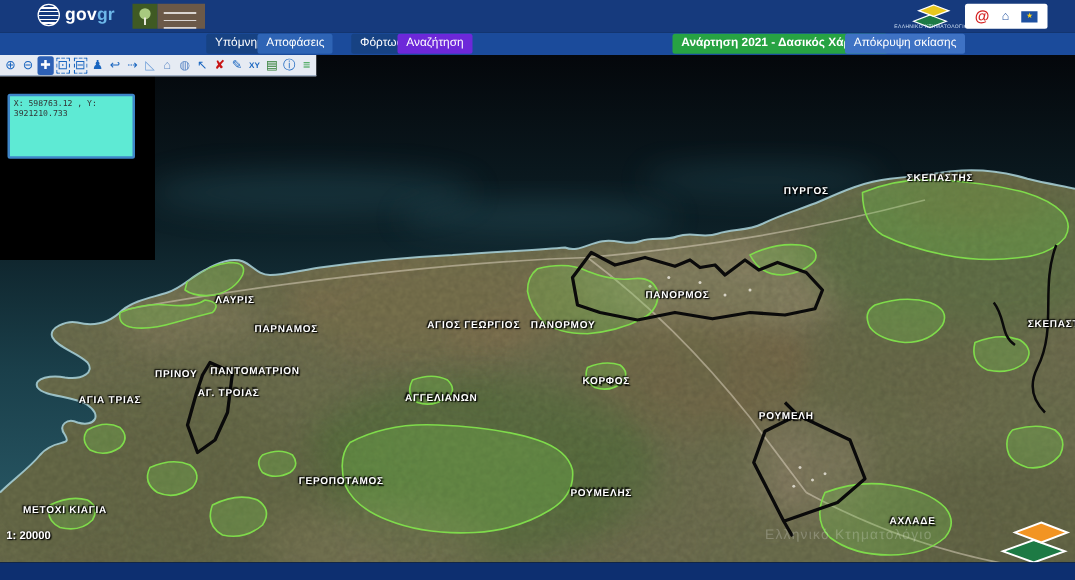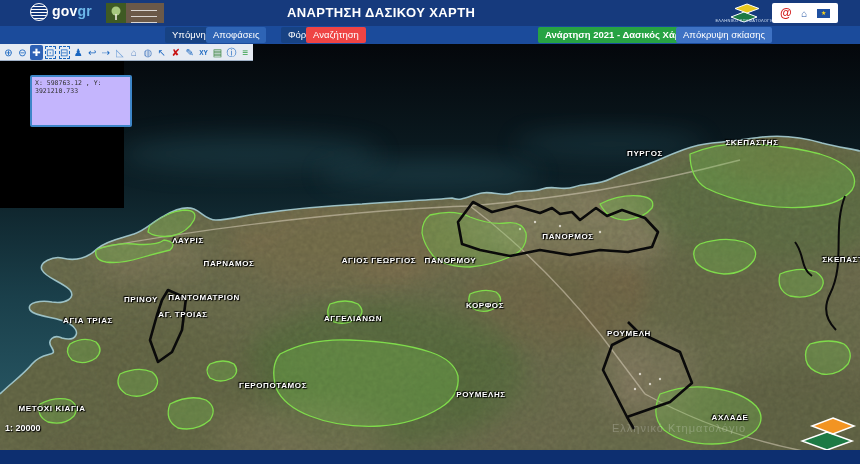--- a/index.html
+++ b/index.html
@@ -25,21 +25,21 @@
   .at{color:#d41f1f;font-weight:bold;font-size:12px;}
   .building{color:#1e50a0;font-size:10px;}
   .euflag{width:13px;height:9px;background:#1e50a0;color:#ffd617;font-size:6px;line-height:9px;text-align:center;}
   
   .menubar{position:absolute;left:0;top:26px;width:860px;height:18px;background:#1b4b9b;z-index:30;}
   .mbtn{position:absolute;top:1px;height:16px;line-height:16px;padding:0 7px;color:#fff;font-size:9.5px;
         border-radius:2px;cursor:pointer;white-space:nowrap;}
   .b-legend{left:165px;background:#174283;}
   .b-decisions{left:206px;background:#2e64b5;}
   .b-load{left:281px;background:#174283;}
-  .b-search{left:306px;background:#ef4444;}
+  .b-search{left:318px;background:#6d28d9;}
   .b-layer{left:538px;background:#27a343;font-weight:bold;}
   .b-shading{left:676px;background:#3e72c4;}
   
   .toolbar{position:absolute;left:0;top:44px;width:253px;height:17px;background:#e6ebf3;
            border-bottom:1px solid #9fb0c6;z-index:25;display:flex;align-items:center;padding-left:2px;box-sizing:border-box;}
   .tool{width:13px;height:15px;line-height:15px;text-align:center;font-size:10px;cursor:pointer;margin-right:1px;
         border-radius:2px;user-select:none;}
   .tool.small{font-size:6.5px;font-weight:bold;}
   .tool.active{background:#2e61b5;color:#fff !important;}
   .tool.boxed{outline:1px dashed #1a66c0;outline-offset:-2px;}
@@ -47,22 +47,22 @@
   .map-wrap{position:absolute;left:0;top:44px;width:860px;height:406px;overflow:hidden;background:#05080c;}
   .map-label{position:absolute;transform:translate(-50%,-50%);color:#fff;font-weight:bold;font-size:8px;
              letter-spacing:.6px;white-space:pre;z-index:10;
              text-shadow:0 0 2px #000,1px 1px 1px #000,-1px -1px 1px #000;}
   .scale-label{position:absolute;left:5px;top:379px;color:#fff;font-weight:bold;font-size:9px;z-index:11;
              text-shadow:0 0 2px #000,1px 1px 1px #000;}
   .watermark{position:absolute;left:612px;top:378px;color:rgba(255,255,255,.22);font-size:11px;
              letter-spacing:1px;z-index:11;white-space:nowrap;}
   .ktima-wm{position:absolute;left:800px;top:372px;z-index:12;}
   
-  .coord-panel{position:absolute;left:6px;top:75px;width:102px;height:52px;background:#c4b5fd;
-               border:2px solid #3e86c8;border-radius:2px;z-index:28;box-sizing:border-box;margin-left:24px;}
+  .coord-panel{position:absolute;left:6px;top:75px;width:102px;height:52px;background:#5eead4;
+               border:2px solid #3e86c8;border-radius:2px;z-index:28;box-sizing:border-box;}
   .coord-text{font-size:6.5px;color:#333;padding:2px 3px;font-family:"DejaVu Sans Mono",monospace;}
   
   .bottom-bar{position:absolute;left:0;top:450px;width:860px;height:14px;background:#0d2f70;z-index:30;}
 </style>
 </head>
 <body>
 
 <div class="app">
 
   <div class="map-wrap">
@@ -171,21 +171,21 @@
         <path d="M168,246 L186,254 L182,286 L172,308 L158,318 L150,296 L157,271 L162,256 Z"></path>
         <path stroke-width="2" d="M845,152 C832,186 846,218 830,250 C822,266 828,278 836,286"></path>
         <path stroke-width="2" d="M795,198 C805,211 800,224 812,232"></path>
       </g>
     </svg>
 
     
     <div id="label-layer">
         <div class="map-label" style="left: 645px; top: 109px;">ΠΥΡΓΟΣ</div>
         <div class="map-label" style="left: 752px; top: 98px;">ΣΚΕΠΑΣΤΗΣ</div>
-        <div class="map-label" style="left: 568px; top: 192px;">ΠΑΝΟΡΜΟΣ</div>
+        <div class="map-label" style="left: 542px; top: 192px;">ΠΑΝΟΡΜΟΣ</div>
         <div class="map-label" style="left: 188px; top: 196px;">ΛΑΥΡΙΣ</div>
         <div class="map-label" style="left: 229px; top: 219px;">ΠΑΡΝΑΜΟΣ</div>
         <div class="map-label" style="left: 409px; top: 216px;">ΑΓΙΟΣ ΓΕΩΡΓΙΟΣ   ΠΑΝΟΡΜΟΥ</div>
         <div class="map-label" style="left: 846px; top: 215px;">ΣΚΕΠΑΣΤΗ</div>
         <div class="map-label" style="left: 141px; top: 255px;">ΠΡΙΝΟΥ</div>
         <div class="map-label" style="left: 204px; top: 253px; text-align: center;">ΠΑΝΤΟΜΑΤΡΙΟΝ</div>
         <div class="map-label" style="left: 183px; top: 270px;">ΑΓ. ΤΡΟΙΑΣ</div>
         <div class="map-label" style="left: 88px; top: 276px;">ΑΓΙΑ ΤΡΙΑΣ</div>
         <div class="map-label" style="left: 485px; top: 261px;">ΚΟΡΦΟΣ</div>
         <div class="map-label" style="left: 353px; top: 274px;">ΑΓΓΕΛΙΑΝΩΝ</div>
@@ -213,21 +213,20 @@
     </div>
     <div class="forest-logo">
       <span class="forest-green">
         <svg width="14" height="16">
             <circle cx="7" cy="6" r="4.5" fill="#a8c97f"></circle>
             <rect x="6.2" y="9" width="1.6" height="6" fill="#e8e8d8"></rect>
           </svg>
       </span>
       <span class="forest-brown"></span>
     </div>
-    <div class="title">ΑΝΑΡΤΗΣΗ ΔΑΣΙΚΟΥ ΧΑΡΤΗ</div>
     <svg class="ktima-mini" width="34" height="22">
       <polygon points="17,10 30,15 17,20 4,15" fill="#1d7a44" stroke="#fff" stroke-width="1"></polygon>
       <polygon points="20,2 32,6.5 20,11 8,6.5" fill="#e8c71e" stroke="#fff" stroke-width="1"></polygon>
     </svg>
     <div class="ktima-caption">ΕΛΛΗΝΙΚΟ ΚΤΗΜΑΤΟΛΟΓΙΟ</div>
     <div class="partners">
       <span class="at">@</span>
       <span class="building">⌂</span>
       <span class="euflag">★</span>
     </div>

